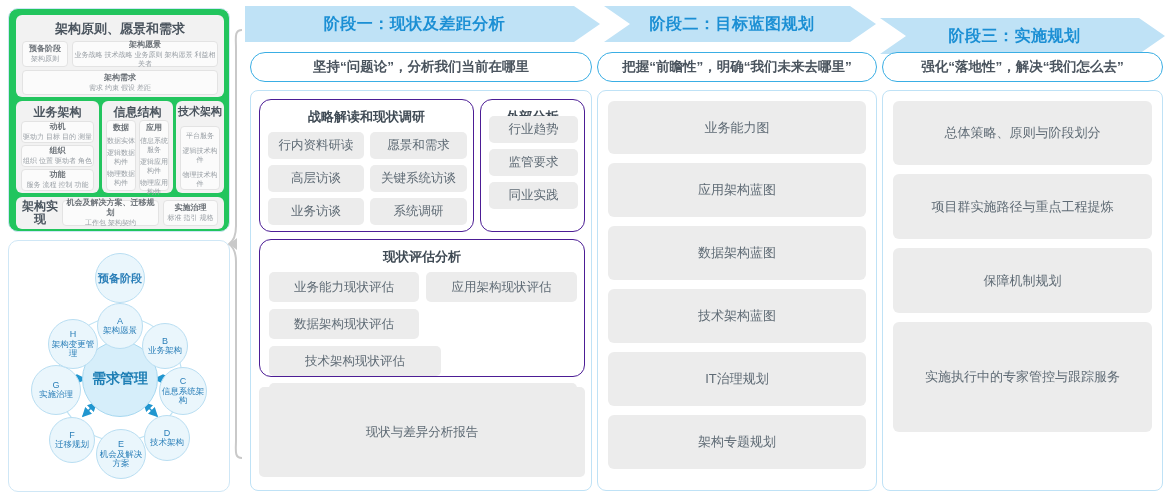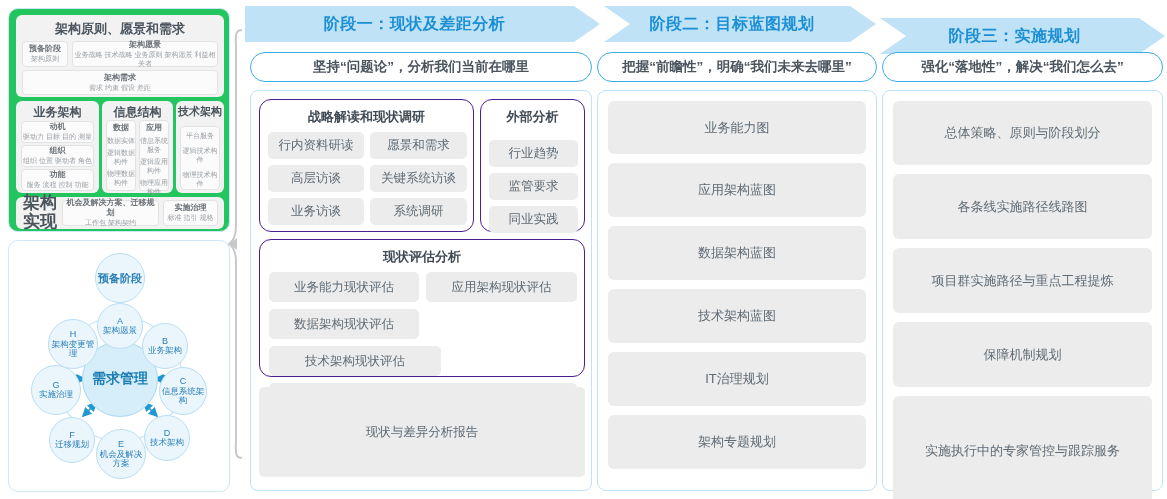--- a/index.html
+++ b/index.html
@@ -149,21 +149,21 @@
     <div class="grayblock" style="position:absolute;left:167px;top:92px;width:48px;height:92px;">
       <div class="col-title" style="padding-top:3px;font-size:11px;">技术架构</div>
       <div class="sub-cell" style="position:absolute;left:4px;top:25px;width:40px;height:64px;justify-content:flex-start;padding-top:4px;gap:6px;">
         <div class="ln">平台服务</div>
         <div class="ln">逻辑技术构件</div>
         <div class="ln">物理技术构件</div>
       </div>
     </div>
 
     <div class="grayblock" style="position:absolute;left:7px;top:188px;width:208px;height:32px;">
-      <div style="position:absolute;left:6px;top:4px;width:36px;height:24px;display:flex;align-items:center;justify-content:center;font-size:17px;font-weight:bold;color:#4a545e;line-height:1.1;text-align:center;">架构实现</div>
+      <div style="position:absolute;left:6px;top:4px;width:36px;height:24px;display:flex;align-items:center;justify-content:center;font-size:12px;font-weight:bold;color:#4a545e;line-height:1.1;text-align:center;">架构实现</div>
       <div class="sub-cell" style="position:absolute;left:46px;top:3px;width:97px;height:26px;">
         <div class="hd">机会及解决方案、迁移规划</div>
         <div class="ln">工作包  架构契约</div>
       </div>
       <div class="sub-cell" style="position:absolute;left:147px;top:3px;width:55px;height:26px;">
         <div class="hd">实施治理</div>
         <div class="ln">标准  指引  规格</div>
       </div>
     </div>
   </div>
@@ -264,21 +264,21 @@
       <div class="chip" style="width:97px;height:27px;">愿景和需求</div>
       <div class="chip" style="width:96px;height:27px;">高层访谈</div>
       <div class="chip" style="width:97px;height:27px;">关键系统访谈</div>
       <div class="chip" style="width:96px;height:27px;">业务访谈</div>
       <div class="chip" style="width:97px;height:27px;">系统调研</div>
     </div>
   </div>
 
   <div class="group-box" style="left:229px;top:8px;width:105px;height:133px;">
     <div class="group-title" style="margin-top:8px;">外部分析</div>
-    <div style="position:absolute;left:8px;top:40px;width:89px;display:flex;flex-direction:column;gap:6px;">
+    <div style="position:absolute;left:8px;top:16px;width:89px;display:flex;flex-direction:column;gap:6px;">
       <div class="chip" style="height:27px;">行业趋势</div>
       <div class="chip" style="height:27px;">监管要求</div>
       <div class="chip" style="height:27px;">同业实践</div>
     </div>
   </div>
 
   <div class="group-box" style="left:8px;top:148px;width:326px;height:138px;">
     <div class="group-title" style="margin-top:8px;">现状评估分析</div>
     <div style="position:absolute;left:9px;top:32px;width:308px;display:flex;flex-wrap:wrap;gap:7px;">
       <div class="chip" style="width:150px;height:30px;">业务能力现状评估</div>
@@ -299,18 +299,17 @@
     <div class="list-row" style="height:54px;">数据架构蓝图</div>
     <div class="list-row" style="height:54px;">技术架构蓝图</div>
     <div class="list-row" style="height:54px;">IT治理规划</div>
     <div class="list-row" style="height:54px;">架构专题规划</div>
   </div>
 </div>
 
 <div class="phase-body b3">
   <div style="padding-top:10px;">
     <div class="list-row" style="height:64px;">总体策略、原则与阶段划分</div>
-    <div class="list-row" style="height:65px;">各条线实施路径线路图</div>
     <div class="list-row" style="height:65px;">项目群实施路径与重点工程提炼</div>
     <div class="list-row" style="height:65px;">保障机制规划</div>
     <div class="list-row" style="height:110px;">实施执行中的专家管控与跟踪服务</div>
   </div>
 </div>
 
 </body></html>

